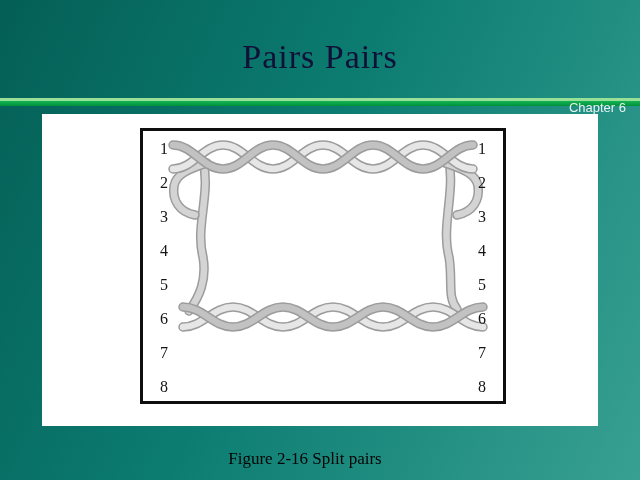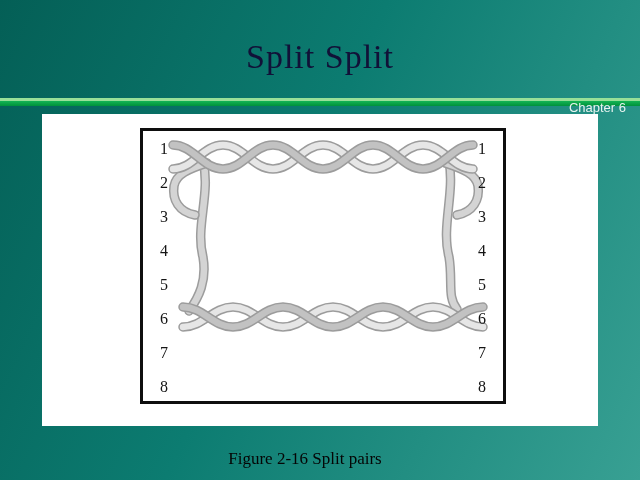--- a/index.html
+++ b/index.html
@@ -54,21 +54,21 @@
   .caption {
     position:absolute; top:449px; left:0; width:610px;
     text-align:center; font-size:17px; color:#050505;
   }
 </style>
 </head>
 <body>
 
 <div class="slide">
 
-  <h1 class="title">Split Split</h1>
+  <h1 class="title">Pairs Pairs</h1>
 
   <div class="rule">
     <div class="rule-light"></div>
     <div class="rule-main"></div>
   </div>
 
   <div class="chapter">Chapter 6</div>
 
   <div class="panel">
     <div class="frame">

